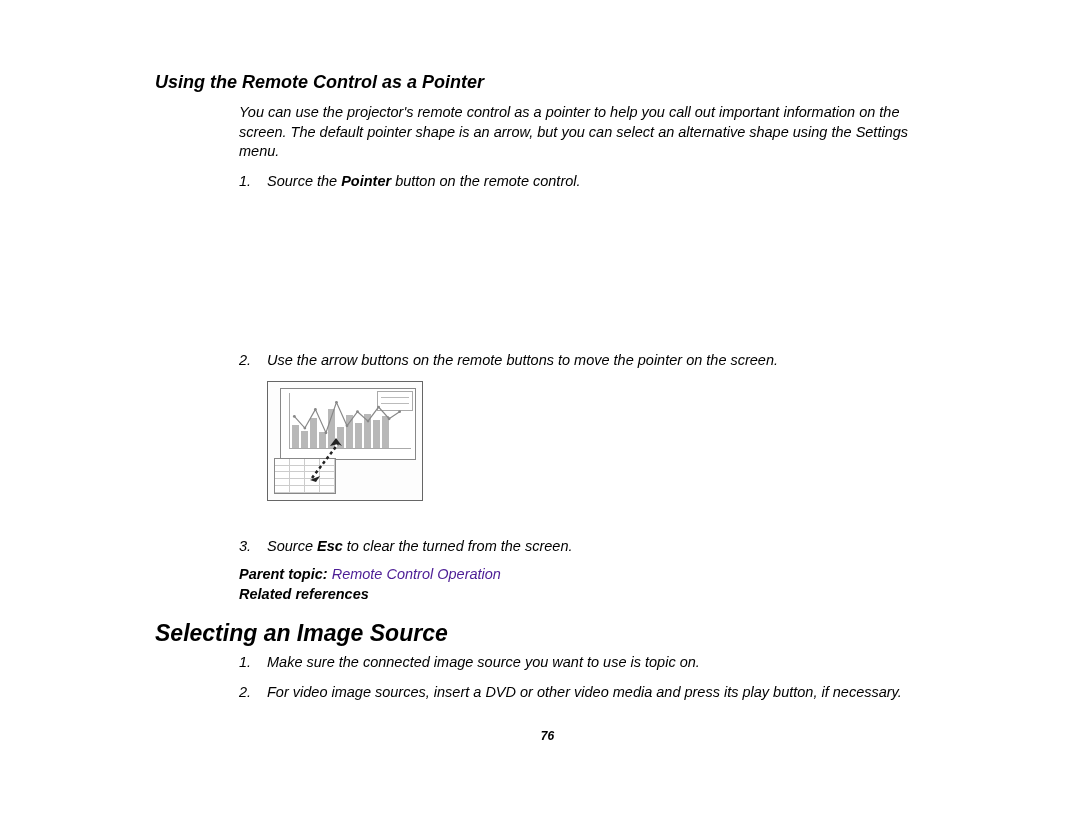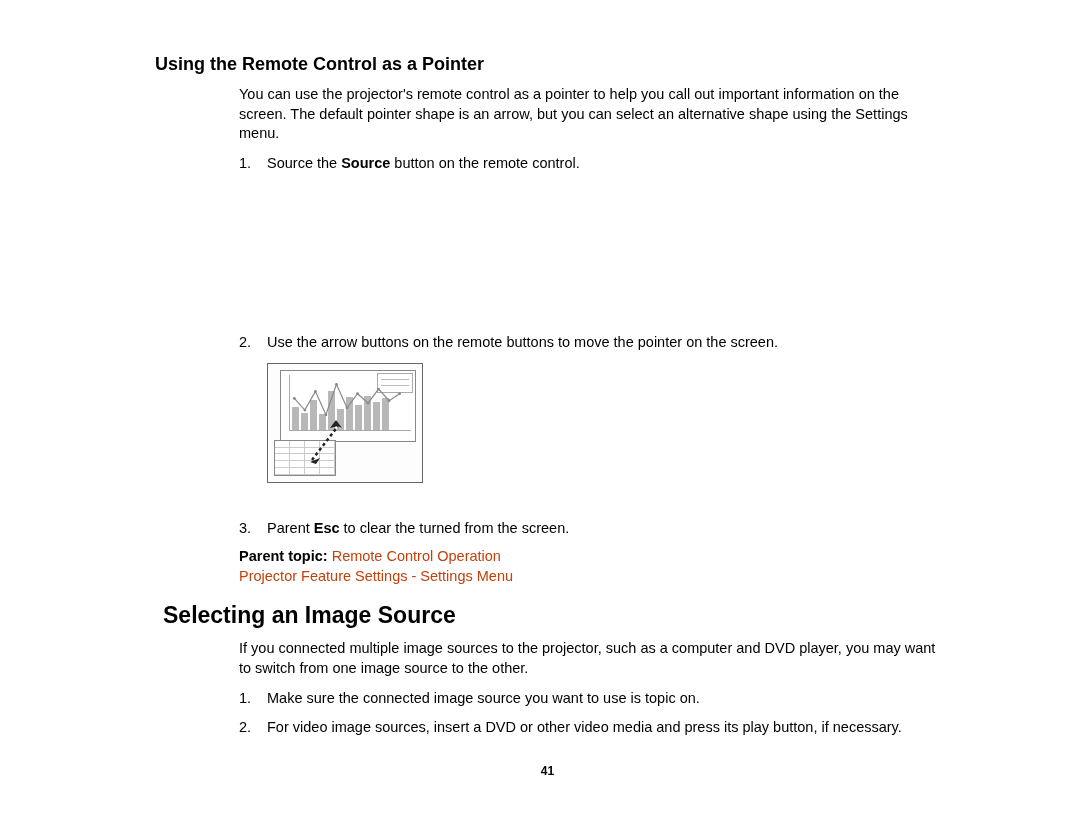--- a/index.html
+++ b/index.html
@@ -7,31 +7,32 @@
     padding: 0;
     background: #fff;
     font-family: Arial, Helvetica, sans-serif;
     font-size: 14.5px;
     color: #000;
     width: 1080px;
     height: 834px;
     box-sizing: border-box;
   }
   .page {
-    padding: 54px 140px 20px 155px;
+    padding: 72px 140px 20px 155px;
+    font-style: italic;
   }
   .h2 {
     font-size: 18px;
     font-weight: bold;
     margin: 0 0 6px 0;
   }
   .h1 {
     font-size: 23px;
     font-weight: bold;
-    margin: 18px 0 6px 8px;
+    margin: 18px 0 6px 0;
   }
   .body-indent {
     margin-left: 84px;
   }
   .para {
     margin: 10px 0 10px 0;
     line-height: 1.35;
   }
   ol {
     margin: 0;
@@ -48,21 +49,21 @@
     flex: 0 0 28px;
     text-align: left;
   }
   .li-text {
     flex: 1;
   }
   .ref {
     margin: 4px 0 2px 0;
   }
   .bold { font-weight: bold; }
-  .link { color: #c2410c; }
+  .link { color: #4c1d95; }
   .gap-large { height: 150px; }
   .figure {
     margin: 10px 0 36px 28px;
     width: 156px;
     height: 120px;
     border: 1.5px solid #666;
     background: #fdfdfd;
     position: relative;
     box-sizing: border-box;
     padding: 6px;
@@ -147,21 +148,21 @@
 
   <h2 class="h2">Using the Remote Control as a Pointer</h2>
 
   <div class="body-indent">
     <p class="para">You can use the projector's remote control as a pointer to help you call out important information on the screen. The default pointer shape is an arrow, but you can select an alternative shape using the Settings menu.</p>
 
     <ol>
       <li class="li">
         <span class="li-num">1.</span>
         <span class="li-text">
-          <span>Source the </span><span class="bold">Source</span><span> button on the remote control.</span>
+          <span>Source the </span><span class="bold">Pointer</span><span> button on the remote control.</span>
         </span>
       </li>
     </ol>
 
     <div class="gap-large"></div>
 
     <ol>
       <li class="li">
         <span class="li-num">2.</span>
         <span class="li-text">Use the arrow buttons on the remote buttons to move the pointer on the screen.</span>
@@ -227,42 +228,41 @@
         <path d="M 4 46 L 30 12" stroke="#222" stroke-width="2.5" stroke-dasharray="3,3" fill="none"></path>
         <path d="M 30 12 L 22 14 L 28 6 L 34 14 Z" fill="#222"></path>
         <path d="M 2 48 L 12 44 L 8 50 Z" fill="#222"></path>
       </svg>
     </div>
 
     <ol>
       <li class="li">
         <span class="li-num">3.</span>
         <span class="li-text">
-          <span>Parent </span><span class="bold">Esc</span><span> to clear the turned from the screen.</span>
+          <span>Source </span><span class="bold">Esc</span><span> to clear the turned from the screen.</span>
         </span>
       </li>
     </ol>
 
     <div class="ref">
       <span class="bold">Parent topic: </span><span class="link">Remote Control Operation</span>
     </div>
-    <div class="ref link">Projector Feature Settings - Settings Menu</div>
+    <div class="ref bold">Related references</div>
   </div>
 
   <h1 class="h1">Selecting an Image Source</h1>
 
   <div class="body-indent">
-    <p class="para">If you connected multiple image sources to the projector, such as a computer and DVD player, you may want to switch from one image source to the other.</p>
 
     <ol>
       <li class="li">
         <span class="li-num">1.</span>
         <span class="li-text">Make sure the connected image source you want to use is topic on.</span>
       </li>
       <li class="li">
         <span class="li-num">2.</span>
         <span class="li-text">For video image sources, insert a DVD or other video media and press its play button, if necessary.</span>
       </li>
     </ol>
   </div>
 
-  <div class="page-num">41</div>
+  <div class="page-num">76</div>
 </div>
 
 </body></html>

